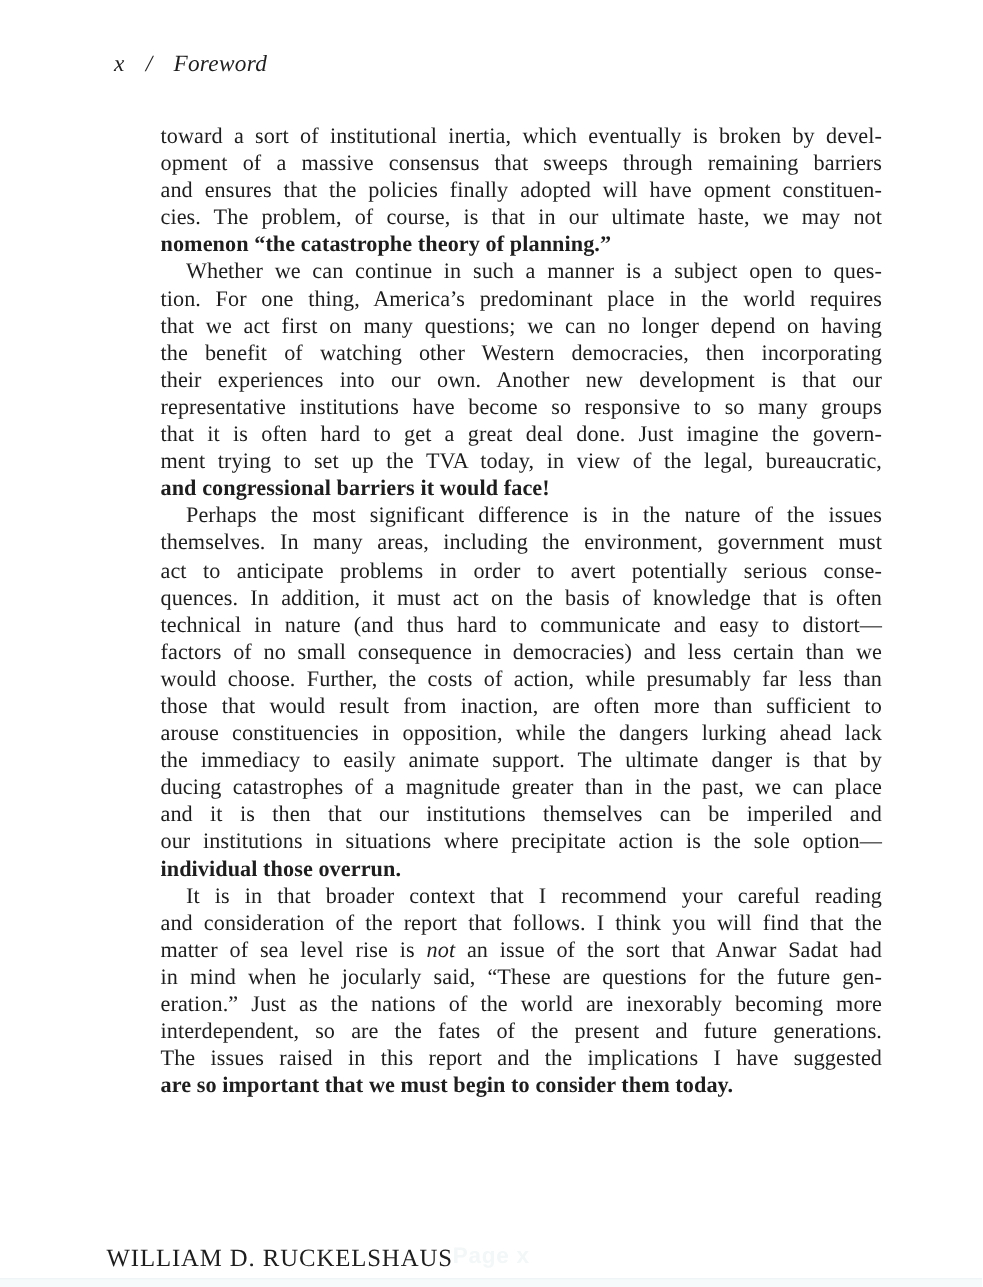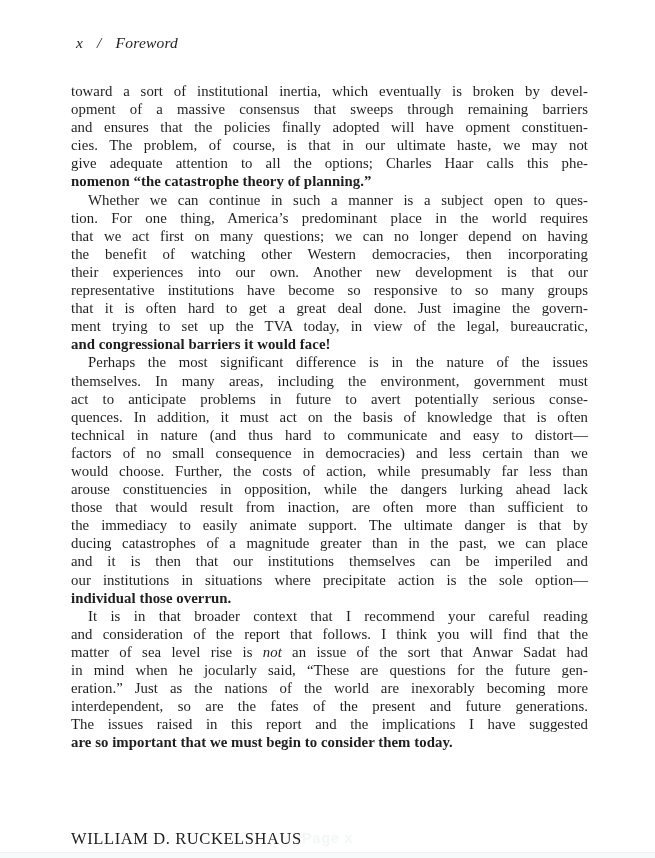--- a/index.html
+++ b/index.html
@@ -28,20 +28,21 @@
     left: 71px;
     top: 82px;
     width: 517px;
     font-size: 14.8px;
     line-height: 18.1px;
     letter-spacing: 0.05px;
   }
   .tline {
     text-align: justify;
     text-align-last: justify;
+    margin-left: 36px;
   }
   .tline-end {
     text-align-last: left;
     font-weight: bold;
   }
   .tline-indent {
     padding-left: 17px;
   }
   .signature {
     position: absolute;
@@ -90,40 +91,39 @@
     <span>x</span>
     <span>/</span>
     <span>Foreword</span>
   </header>
 
   <main class="body-text" id="body-text">
       <div class="tline">toward a sort of institutional inertia, which eventually is broken by devel-</div>
       <div class="tline">opment of a massive consensus that sweeps through remaining barriers</div>
       <div class="tline">and ensures that the policies finally adopted will have opment constituen-</div>
       <div class="tline">cies. The problem, of course, is that in our ultimate haste, we may not</div>
-      <div class="tline">give adequate attention to all the options; Charles Haar calls this phe-</div>
       <div class="tline tline-end">nomenon “the catastrophe theory of planning.”</div>
       <div class="tline tline-indent">Whether we can continue in such a manner is a subject open to ques-</div>
       <div class="tline">tion. For one thing, America’s predominant place in the world requires</div>
       <div class="tline">that we act first on many questions; we can no longer depend on having</div>
       <div class="tline">the benefit of watching other Western democracies, then incorporating</div>
       <div class="tline">their experiences into our own. Another new development is that our</div>
       <div class="tline">representative institutions have become so responsive to so many groups</div>
       <div class="tline">that it is often hard to get a great deal done. Just imagine the govern-</div>
       <div class="tline">ment trying to set up the TVA today, in view of the legal, bureaucratic,</div>
       <div class="tline tline-end">and congressional barriers it would face!</div>
       <div class="tline tline-indent">Perhaps the most significant difference is in the nature of the issues</div>
       <div class="tline">themselves. In many areas, including the environment, government must</div>
-      <div class="tline">act to anticipate problems in future to avert potentially serious conse-</div>
+      <div class="tline">act to anticipate problems in order to avert potentially serious conse-</div>
       <div class="tline">quences. In addition, it must act on the basis of knowledge that is often</div>
       <div class="tline">technical in nature (and thus hard to communicate and easy to distort—</div>
       <div class="tline">factors of no small consequence in democracies) and less certain than we</div>
       <div class="tline">would choose. Further, the costs of action, while presumably far less than</div>
+      <div class="tline">those that would result from inaction, are often more than sufficient to</div>
       <div class="tline">arouse constituencies in opposition, while the dangers lurking ahead lack</div>
-      <div class="tline">those that would result from inaction, are often more than sufficient to</div>
       <div class="tline">the immediacy to easily animate support. The ultimate danger is that by</div>
       <div class="tline">ducing catastrophes of a magnitude greater than in the past, we can place</div>
       <div class="tline">and it is then that our institutions themselves can be imperiled and</div>
       <div class="tline">our institutions in situations where precipitate action is the sole option—</div>
       <div class="tline tline-end">individual those overrun.</div>
       <div class="tline tline-indent">It is in that broader context that I recommend your careful reading</div>
       <div class="tline">and consideration of the report that follows. I think you will find that the</div>
       <div class="tline">matter of sea level rise is <i>not</i> an issue of the sort that Anwar Sadat had</div>
       <div class="tline">in mind when he jocularly said, “These are questions for the future gen-</div>
       <div class="tline">eration.” Just as the nations of the world are inexorably becoming more</div>

